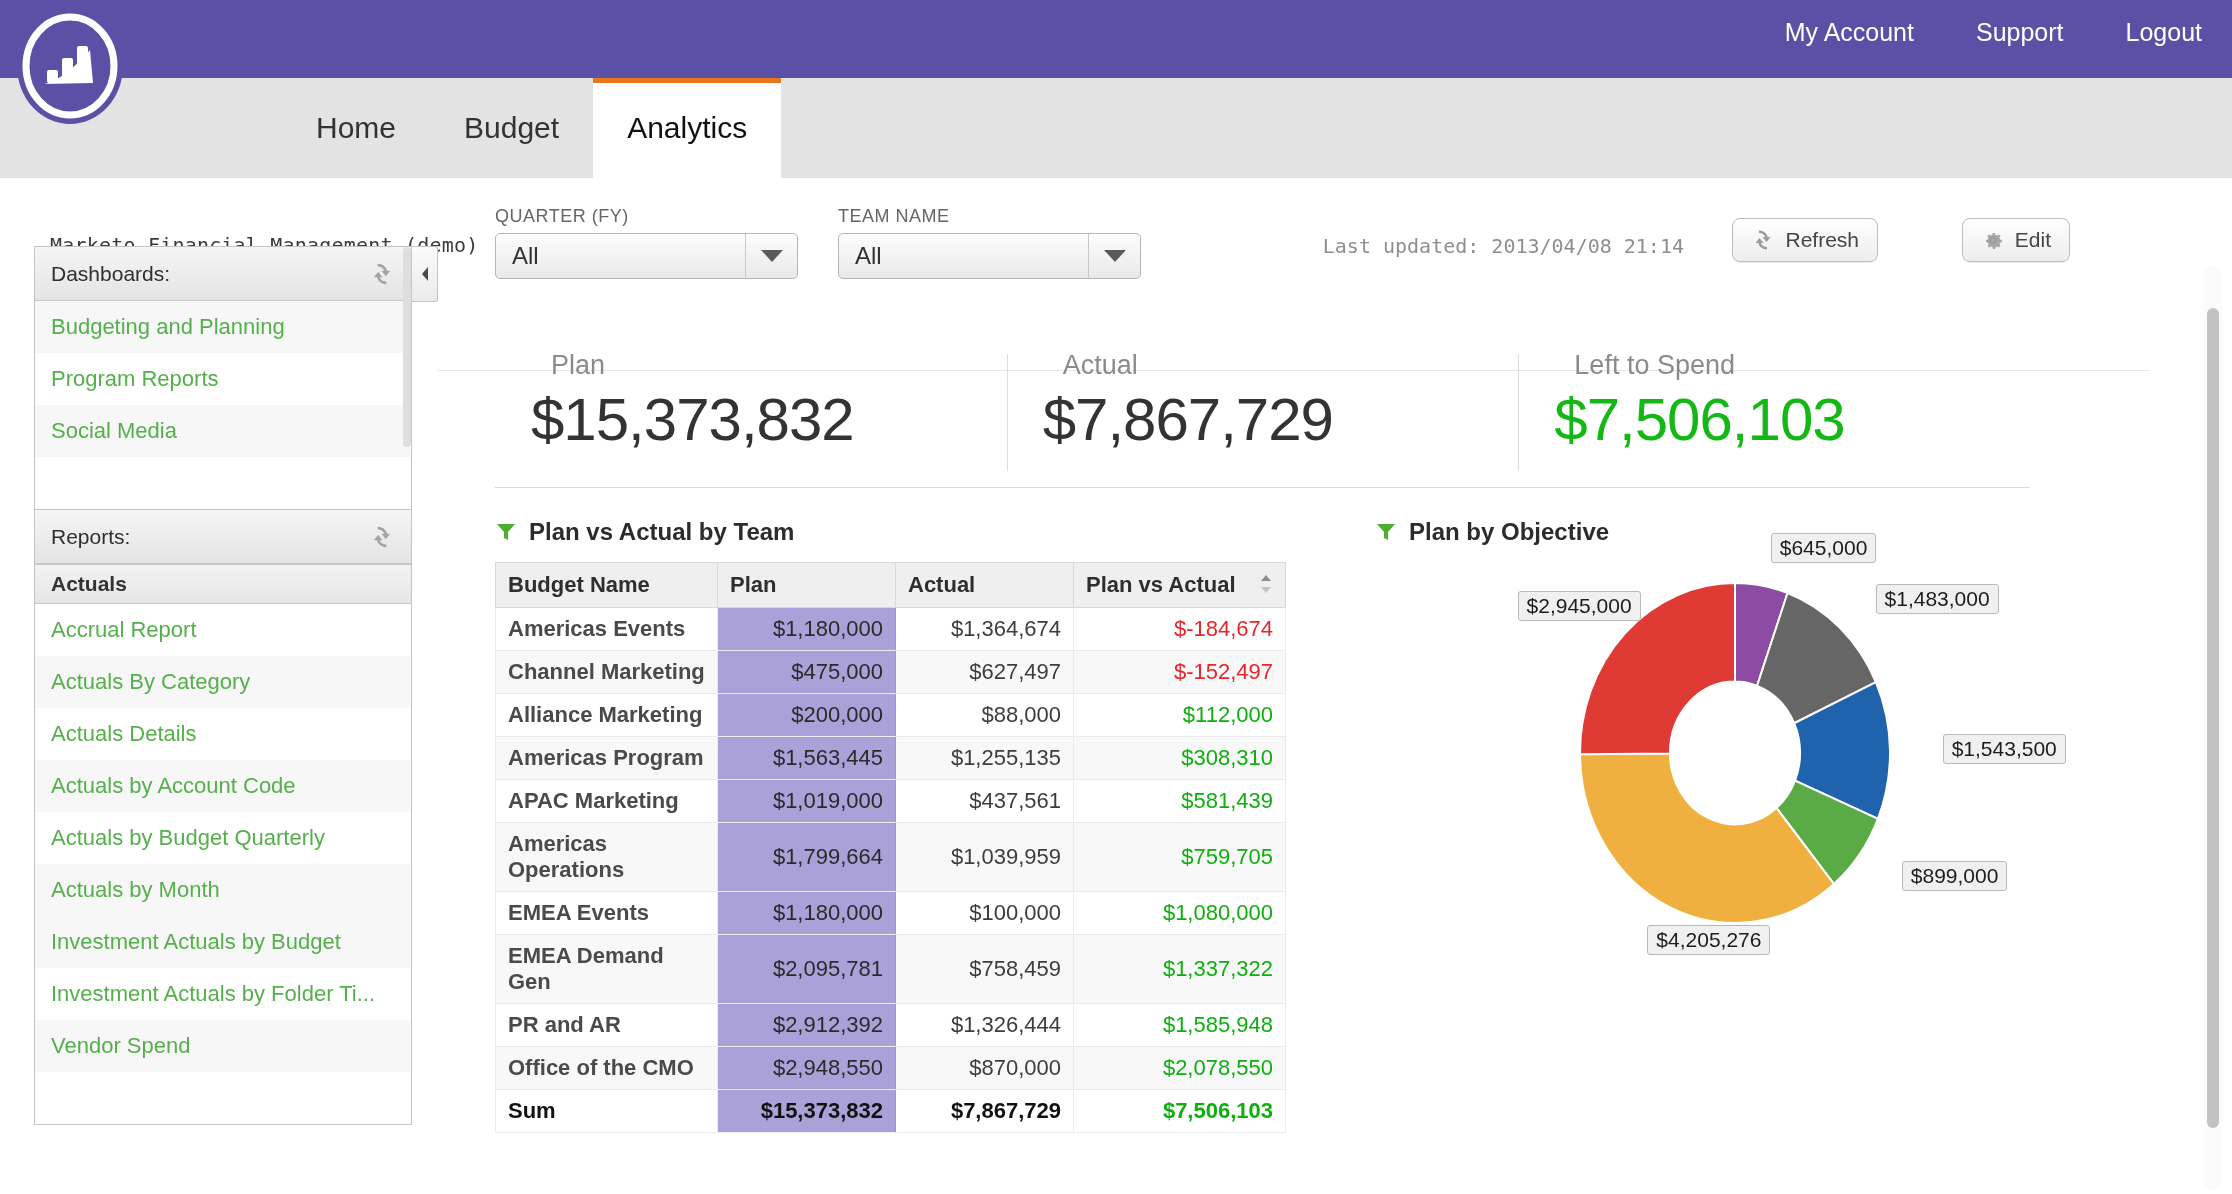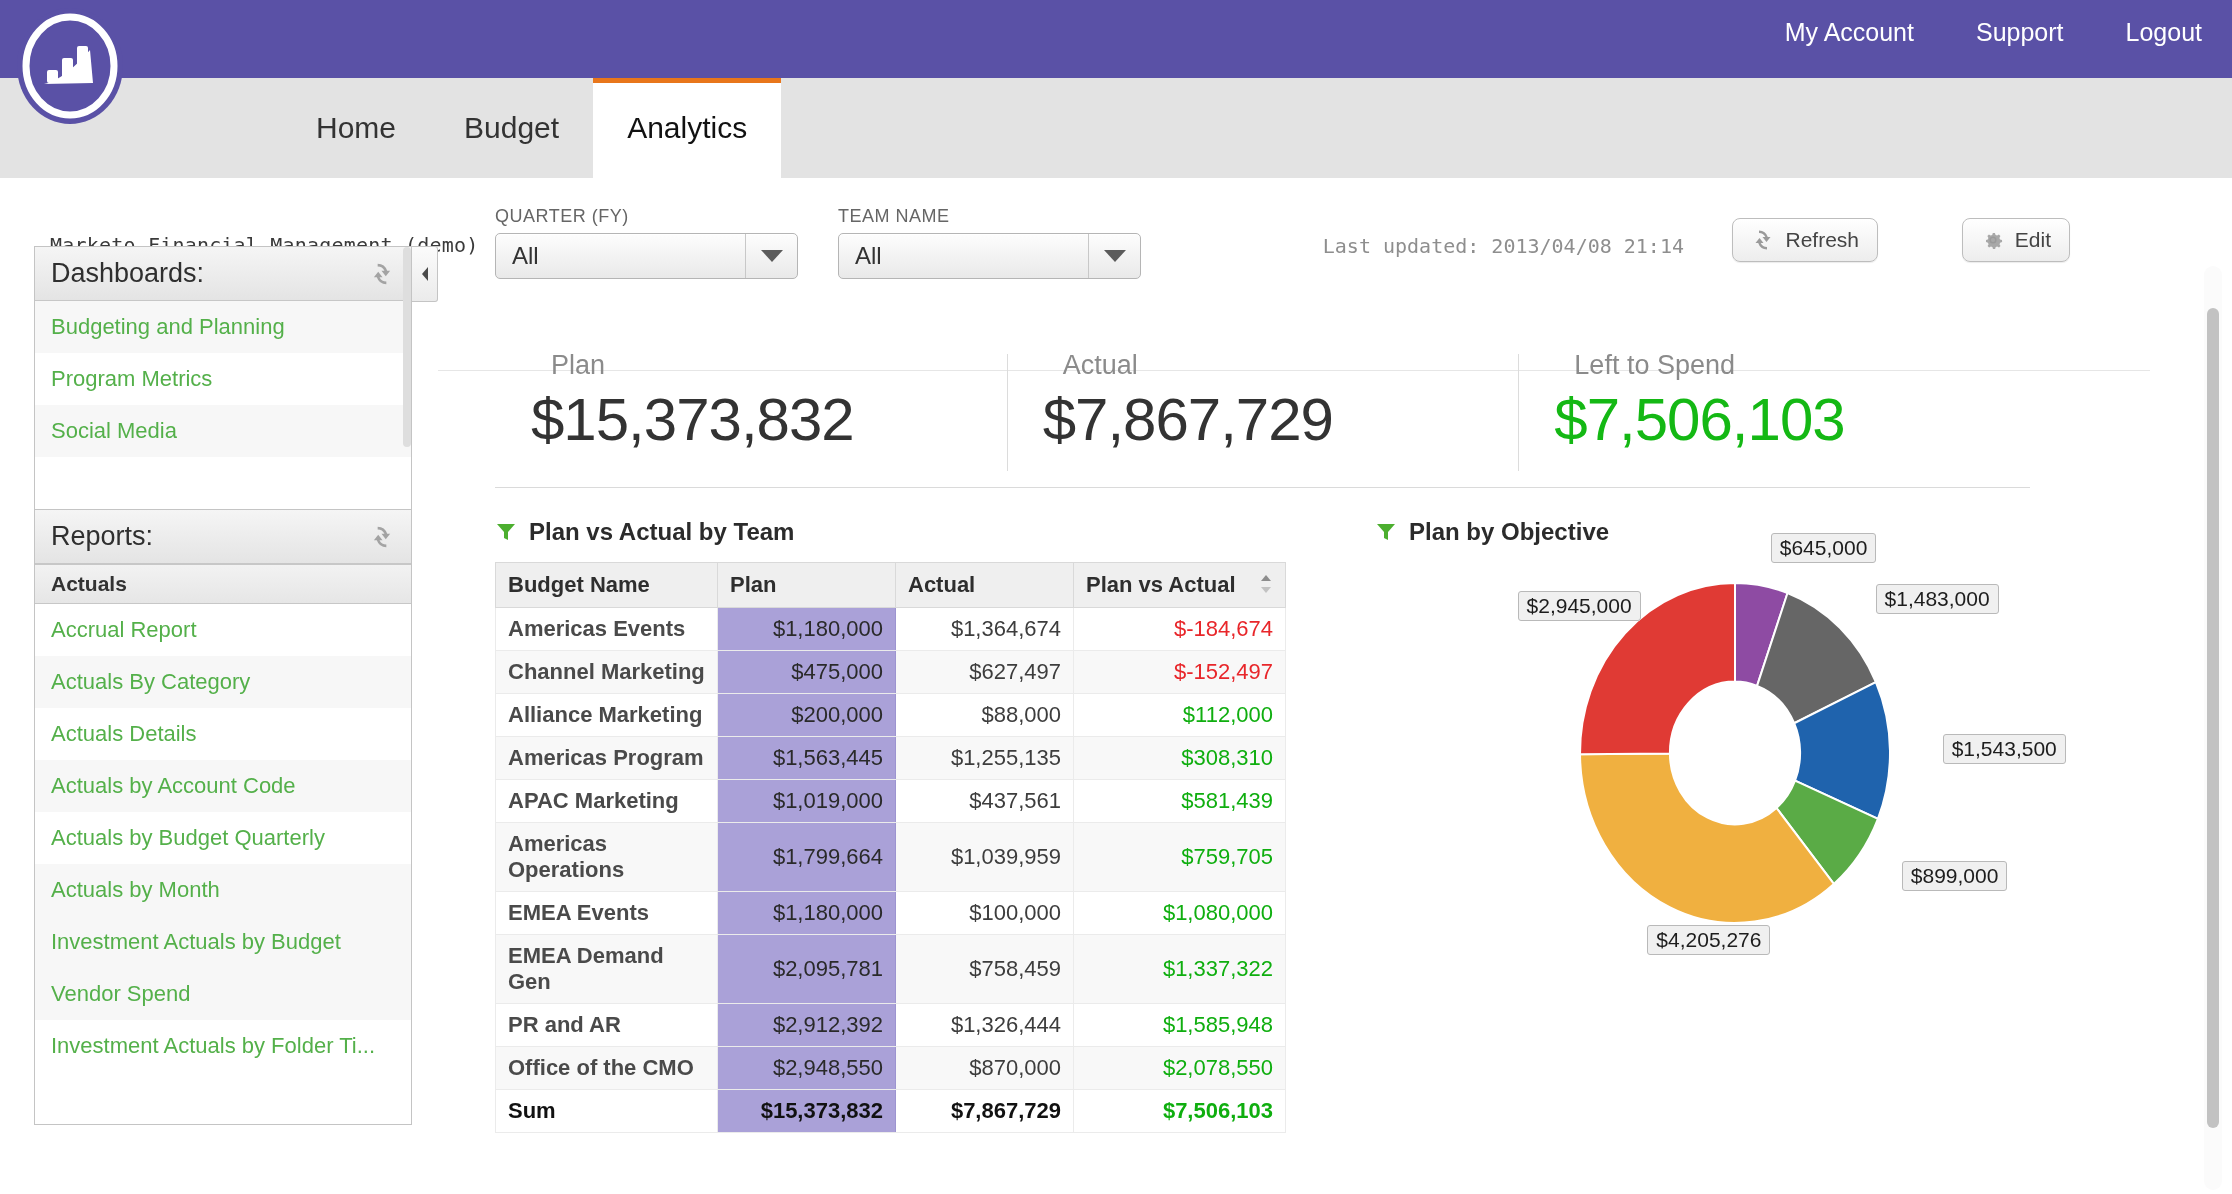--- a/index.html
+++ b/index.html
@@ -43,21 +43,21 @@
     font-size:21px; color:#444; cursor:pointer;
     box-shadow:0 1px 1px rgba(0,0,0,.08); }
   .btn-refresh { right:354px; }
   .btn-edit { right:162px; }
 
   
   .sidebar { position:absolute; left:34px; top:68px; width:378px; height:948px; }
   .panel { border:1px solid #c4c4c4; background:#fff; }
   .panel-hd { height:54px; background:linear-gradient(#f5f5f5,#e4e4e4);
     border-bottom:1px solid #c7c7c7; display:flex; align-items:center;
-    padding:0 16px; font-size:27px; color:#2f2f2f; position:relative; }
+    padding:0 16px; font-size:21px; color:#2f2f2f; position:relative; }
   .panel-hd .refresh-ic { position:absolute; right:16px; top:50%;
     transform:translateY(-50%); }
   .sbitem { height:52px; display:flex; align-items:center; padding:0 16px;
     font-size:22px; color:#54b04a; cursor:pointer; }
   .sbitem.alt { background:#f7f7f7; }
   .sbitem.blank { color:transparent; cursor:default; }
   .subhd { height:40px; background:linear-gradient(#f2f2f2,#e6e6e6);
     border-top:1px solid #c7c7c7; border-bottom:1px solid #c7c7c7;
     display:flex; align-items:center; padding:0 16px; font-size:21px;
     font-weight:bold; color:#333; }
@@ -196,21 +196,21 @@
         <span>Dashboards:</span>
         <svg class="refresh-ic" width="26" height="26" viewBox="0 0 24 24">
           <path d="M12 5a7 7 0 016.3 4h-2.8l4 5 4-5h-2.7A9.5 9.5 0 0012 2.5z" fill="#a3a3a3" transform="translate(-4,0)"></path>
           <path d="M12 19a7 7 0 01-6.3-4h2.8l-4-5-4 5h2.7A9.5 9.5 0 0012 21.5z" fill="#a3a3a3" transform="translate(4,0)"></path>
         </svg>
       </div>
       <div class="sbitem alt">
         <span>Budgeting and Planning</span>
       </div>
       <div class="sbitem">
-        <span>Program Metrics</span>
+        <span>Program Reports</span>
       </div>
       <div class="sbitem alt">
         <span>Social Media</span>
       </div>
       <div class="sbitem blank">&nbsp;</div>
     </div>
 
     <div class="panel">
       <div class="panel-hd">
         <span>Reports:</span>
@@ -236,25 +236,25 @@
         </div>
       <div class="sbitem">
           <span>Actuals by Budget Quarterly</span>
         </div>
       <div class="sbitem alt">
           <span>Actuals by Month</span>
         </div>
       <div class="sbitem alt">
           <span>Investment Actuals by Budget</span>
         </div>
-      <div class="sbitem alt">
-          <span>Vendor Spend</span>
-        </div>
       <div class="sbitem">
           <span>Investment Actuals by Folder Ti...</span>
+        </div>
+      <div class="sbitem alt">
+          <span>Vendor Spend</span>
         </div>
       <div class="sbitem blank">&nbsp;</div>
     </div>
 
     <div class="collapse-tab">
       <svg width="14" height="18" viewBox="0 0 14 18">
         <path d="M10 2 L4 9 L10 16 Z" fill="#4a4a4a"></path>
       </svg>
     </div>
     <div class="sb-scroll" style="background:#dedede;border-radius:4px;"></div>

